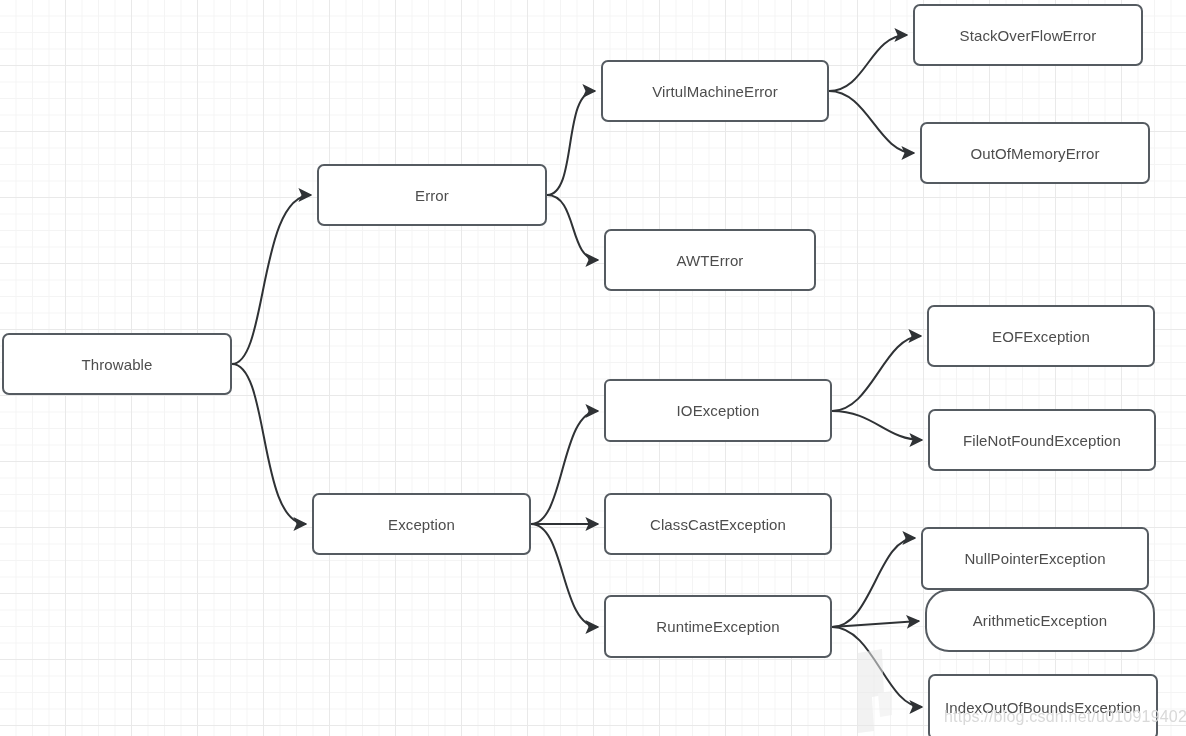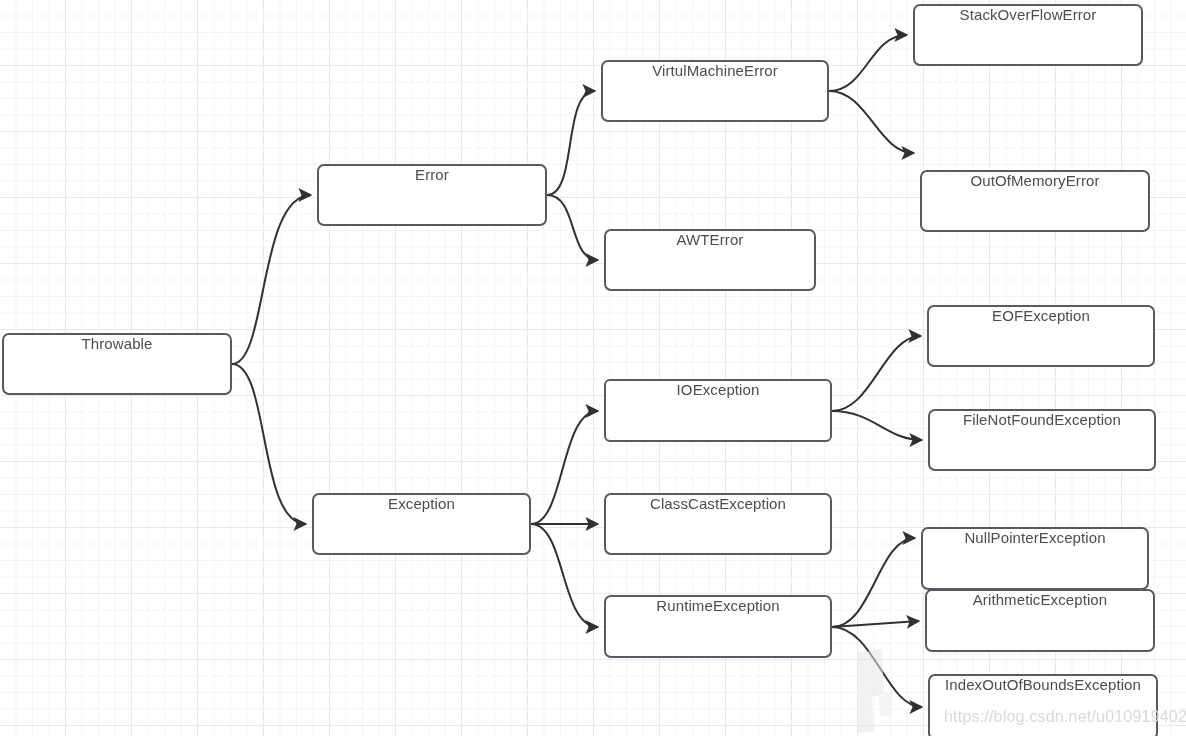--- a/index.html
+++ b/index.html
@@ -30,21 +30,21 @@
     height: 736px;
     pointer-events: none;
   }
   .node {
     position: absolute;
     box-sizing: border-box;
     background: #ffffff;
     border: 2px solid #555b61;
     border-radius: 7px;
     display: flex;
-    align-items: flex-start;
+    align-items: center;
     justify-content: center;
     color: #4d4d4d;
     font-size: 15px;
     font-family: "Liberation Sans", sans-serif;
     letter-spacing: 0.1px;
     white-space: nowrap;
     z-index: 2;
   }
   .node-label {
     display: block;
@@ -116,42 +116,42 @@
       </div>
       <div class="node" style="left: 601px; top: 60px; width: 228px; height: 62px;">
         <span class="node-label">VirtulMachineError</span>
       </div>
       <div class="node" style="left: 604px; top: 229px; width: 212px; height: 62px;">
         <span class="node-label">AWTError</span>
       </div>
       <div class="node" style="left: 913px; top: 4px; width: 230px; height: 62px;">
         <span class="node-label">StackOverFlowError</span>
       </div>
-      <div class="node" style="left: 920px; top: 122px; width: 230px; height: 62px; margin-top: 48px;">
+      <div class="node" style="left: 920px; top: 122px; width: 230px; height: 62px;">
         <span class="node-label">OutOfMemoryError</span>
       </div>
       <div class="node" style="left: 604px; top: 379px; width: 228px; height: 63px; border-radius: 6px;">
         <span class="node-label">IOException</span>
       </div>
       <div class="node" style="left: 604px; top: 493px; width: 228px; height: 62px;">
         <span class="node-label">ClassCastException</span>
       </div>
       <div class="node" style="left: 604px; top: 595px; width: 228px; height: 63px;">
         <span class="node-label">RuntimeException</span>
       </div>
       <div class="node" style="left: 927px; top: 305px; width: 228px; height: 62px;">
         <span class="node-label">EOFException</span>
       </div>
       <div class="node" style="left: 928px; top: 409px; width: 228px; height: 62px;">
         <span class="node-label">FileNotFoundException</span>
       </div>
       <div class="node" style="left: 921px; top: 506px; width: 228px; height: 63px; margin-top: 21px;">
         <span class="node-label">NullPointerException</span>
       </div>
-      <div class="node" style="left: 925px; top: 589px; width: 230px; height: 63px;">
+      <div class="node" style="left: 925px; top: 589px; width: 230px; height: 63px; border-radius: 24px;">
         <span class="node-label">ArithmeticException</span>
       </div>
       <div class="node" style="left: 928px; top: 674px; width: 230px; height: 66px;">
         <span class="node-label">IndexOutOfBoundsException</span>
       </div>
     </div>
 
   <div id="watermark">https://blog.csdn.net/u010919402</div>
 </div>
 

